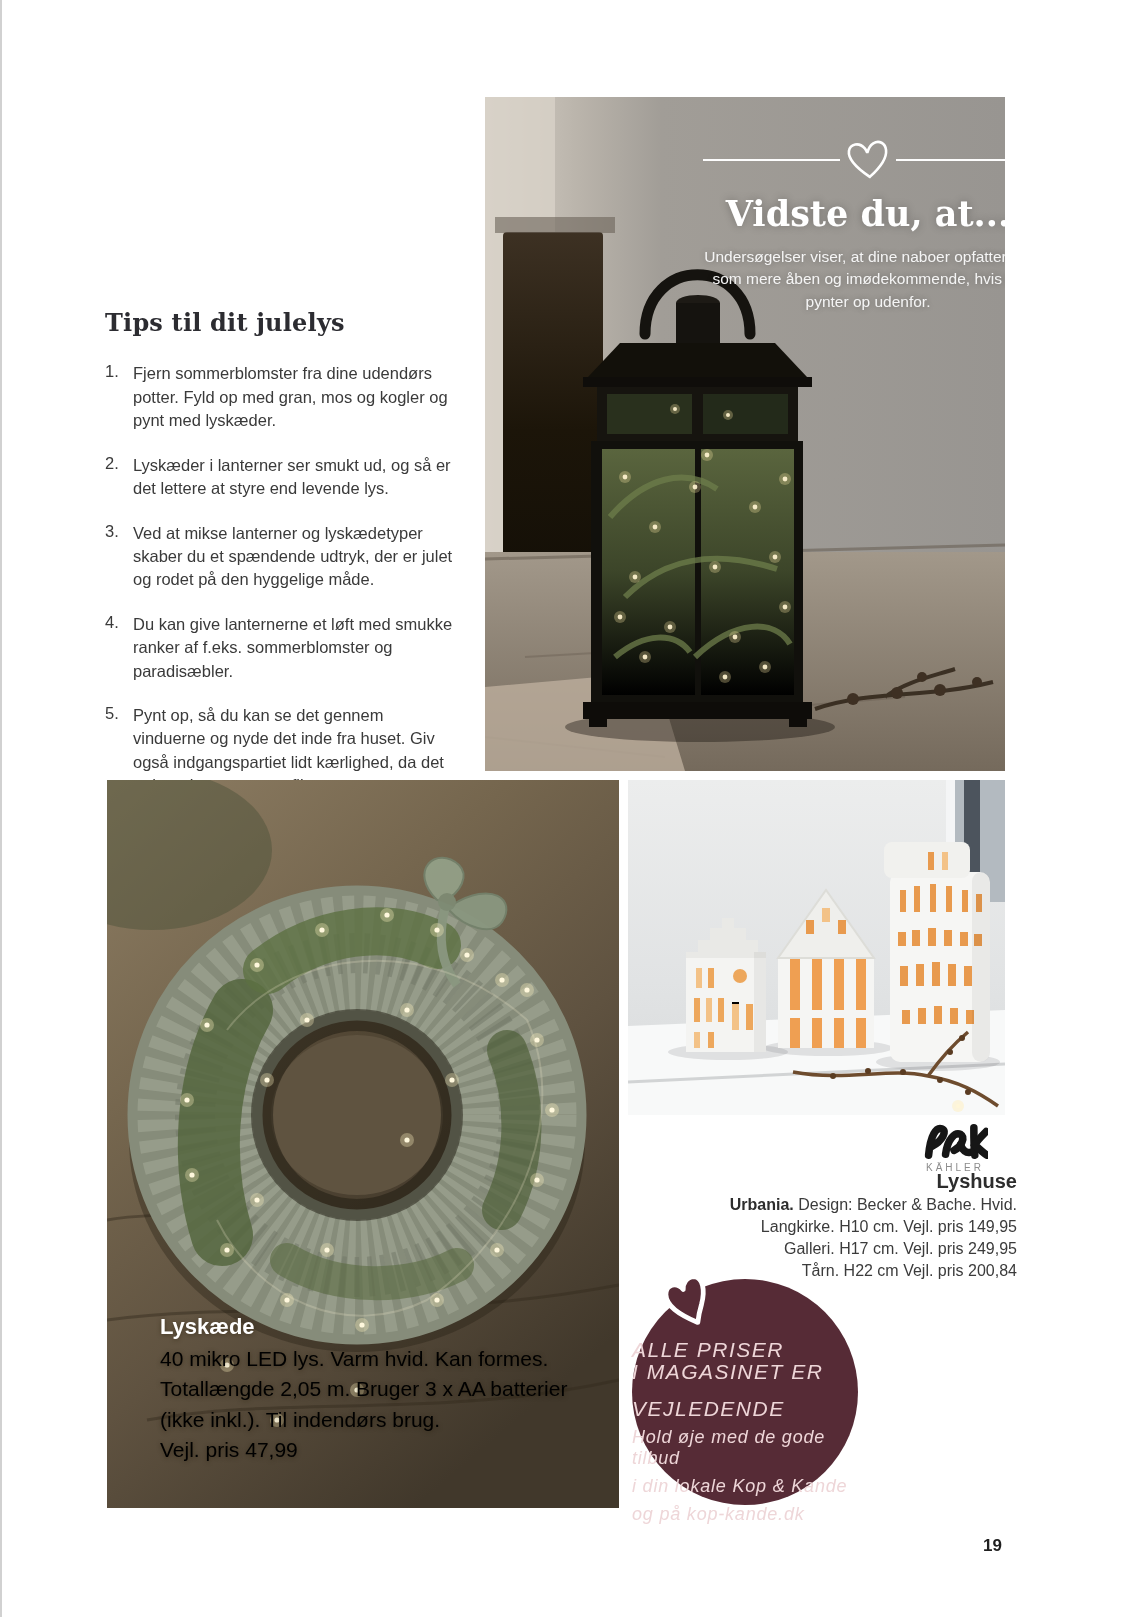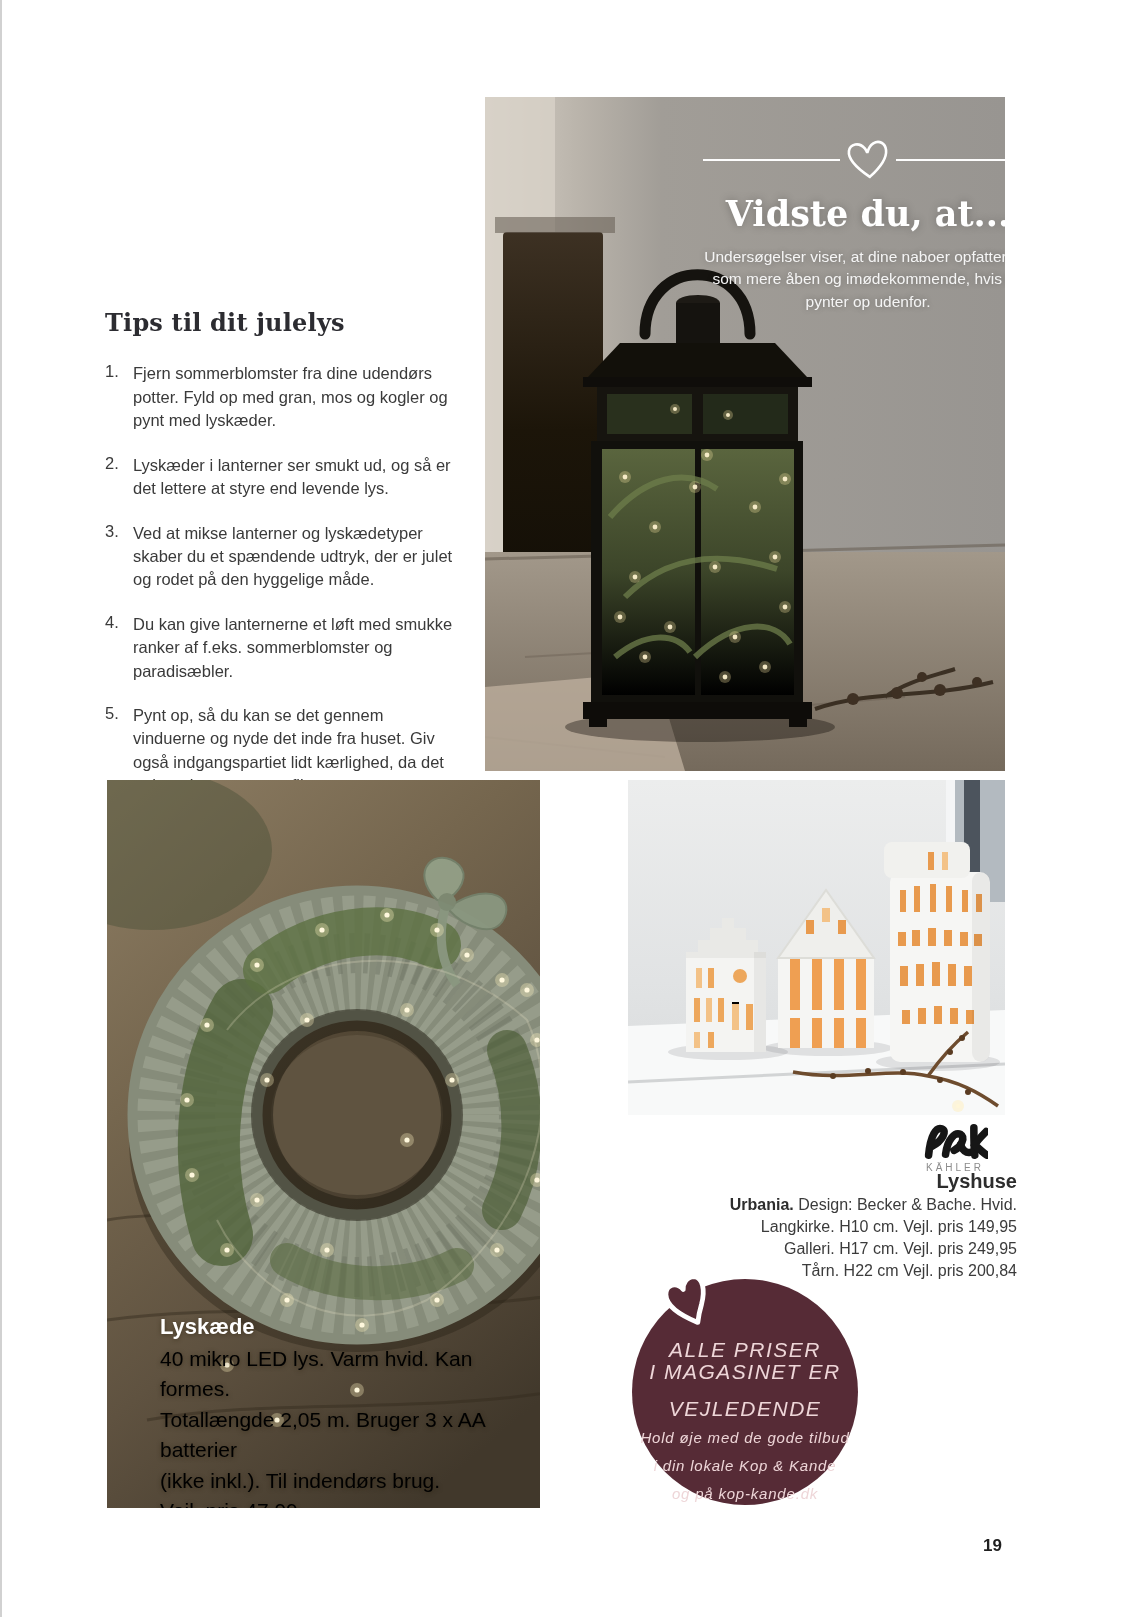--- a/index.html
+++ b/index.html
@@ -13,21 +13,21 @@
     font-size:24px;line-height:1.1;color:#2c2c31;letter-spacing:.2px;}
   .tips-list{margin-top:26px;}
   .tip{display:flex;margin-bottom:21px;}
   .tip-num{width:28px;flex:0 0 28px;font-size:16.5px;color:#3a3a3a;}
   .tip-text{width:322px;font-size:16.5px;line-height:1.42;color:#3a3a3a;}
 
   
   .photo{position:absolute;overflow:hidden;}
   .photo svg{display:block;}
   .photo-lantern{left:485px;top:97px;width:520px;height:674px;}
-  .photo-wreath{left:107px;top:780px;width:433px;height:728px;}
+  .photo-wreath{left:107px;top:780px;width:512px;height:728px;}
   .photo-houses{left:628px;top:780px;width:377px;height:335px;}
 
   
   .dyk{position:absolute;left:218px;top:40px;width:330px;text-align:center;color:#fff;}
   .dyk-divider{display:flex;align-items:center;justify-content:center;height:46px;}
   .dyk-divider .line{flex:1;height:2px;background:#fdfdfd;}
   .dyk-divider .heart{width:52px;height:46px;margin:0 2px;transform:rotate(-6deg);}
   .dyk-heading{font-family:"DejaVu Serif","Liberation Serif",serif;font-weight:700;
     font-size:35px;margin-top:10px;text-shadow:0 0 8px rgba(0,0,0,.25);}
   .dyk-body{margin-top:12px;font-size:15.5px;line-height:1.45;color:#f5f5f5;
@@ -43,23 +43,23 @@
   .brand-block svg{display:block;margin:0 auto;}
   .brand-name{font-size:10px;letter-spacing:3px;color:#8b8b8b;margin-top:2px;}
   .info-block{position:absolute;right:126px;top:1168px;text-align:right;}
   .info-title{font-size:20px;font-weight:700;color:#2d2d2d;line-height:26px;}
   .info-line{font-size:16px;color:#3b3b3b;line-height:22px;}
   .info-line b{color:#2d2d2d;}
 
   
   .badge{position:absolute;left:632px;top:1279px;width:226px;height:226px;border-radius:50%;}
   .badge-heart{position:absolute;left:28px;top:-8px;width:60px;height:60px;transform:rotate(-20deg);}
-  .badge-text{position:absolute;left:0;top:60px;width:100%;text-align:center;}
+  .badge-text{position:absolute;left:0;top:60px;width:100%;}
   .badge-upper{font-style:italic;font-size:21px;line-height:21.5px;letter-spacing:1.5px;}
-  .badge-lower{font-style:italic;font-size:15px;line-height:21px;letter-spacing:.8px;margin-top:7px;}
+  .badge-lower{font-style:italic;font-size:18px;line-height:21px;letter-spacing:.8px;margin-top:7px;}
 
   
   .page-num{position:absolute;left:983px;top:1536px;font-size:17px;font-weight:700;color:#1f1f1f;text-align:right;}
 </style>
 </head>
 <body>
 
 <div class="page">
   <div class="edge-line"></div>
 

